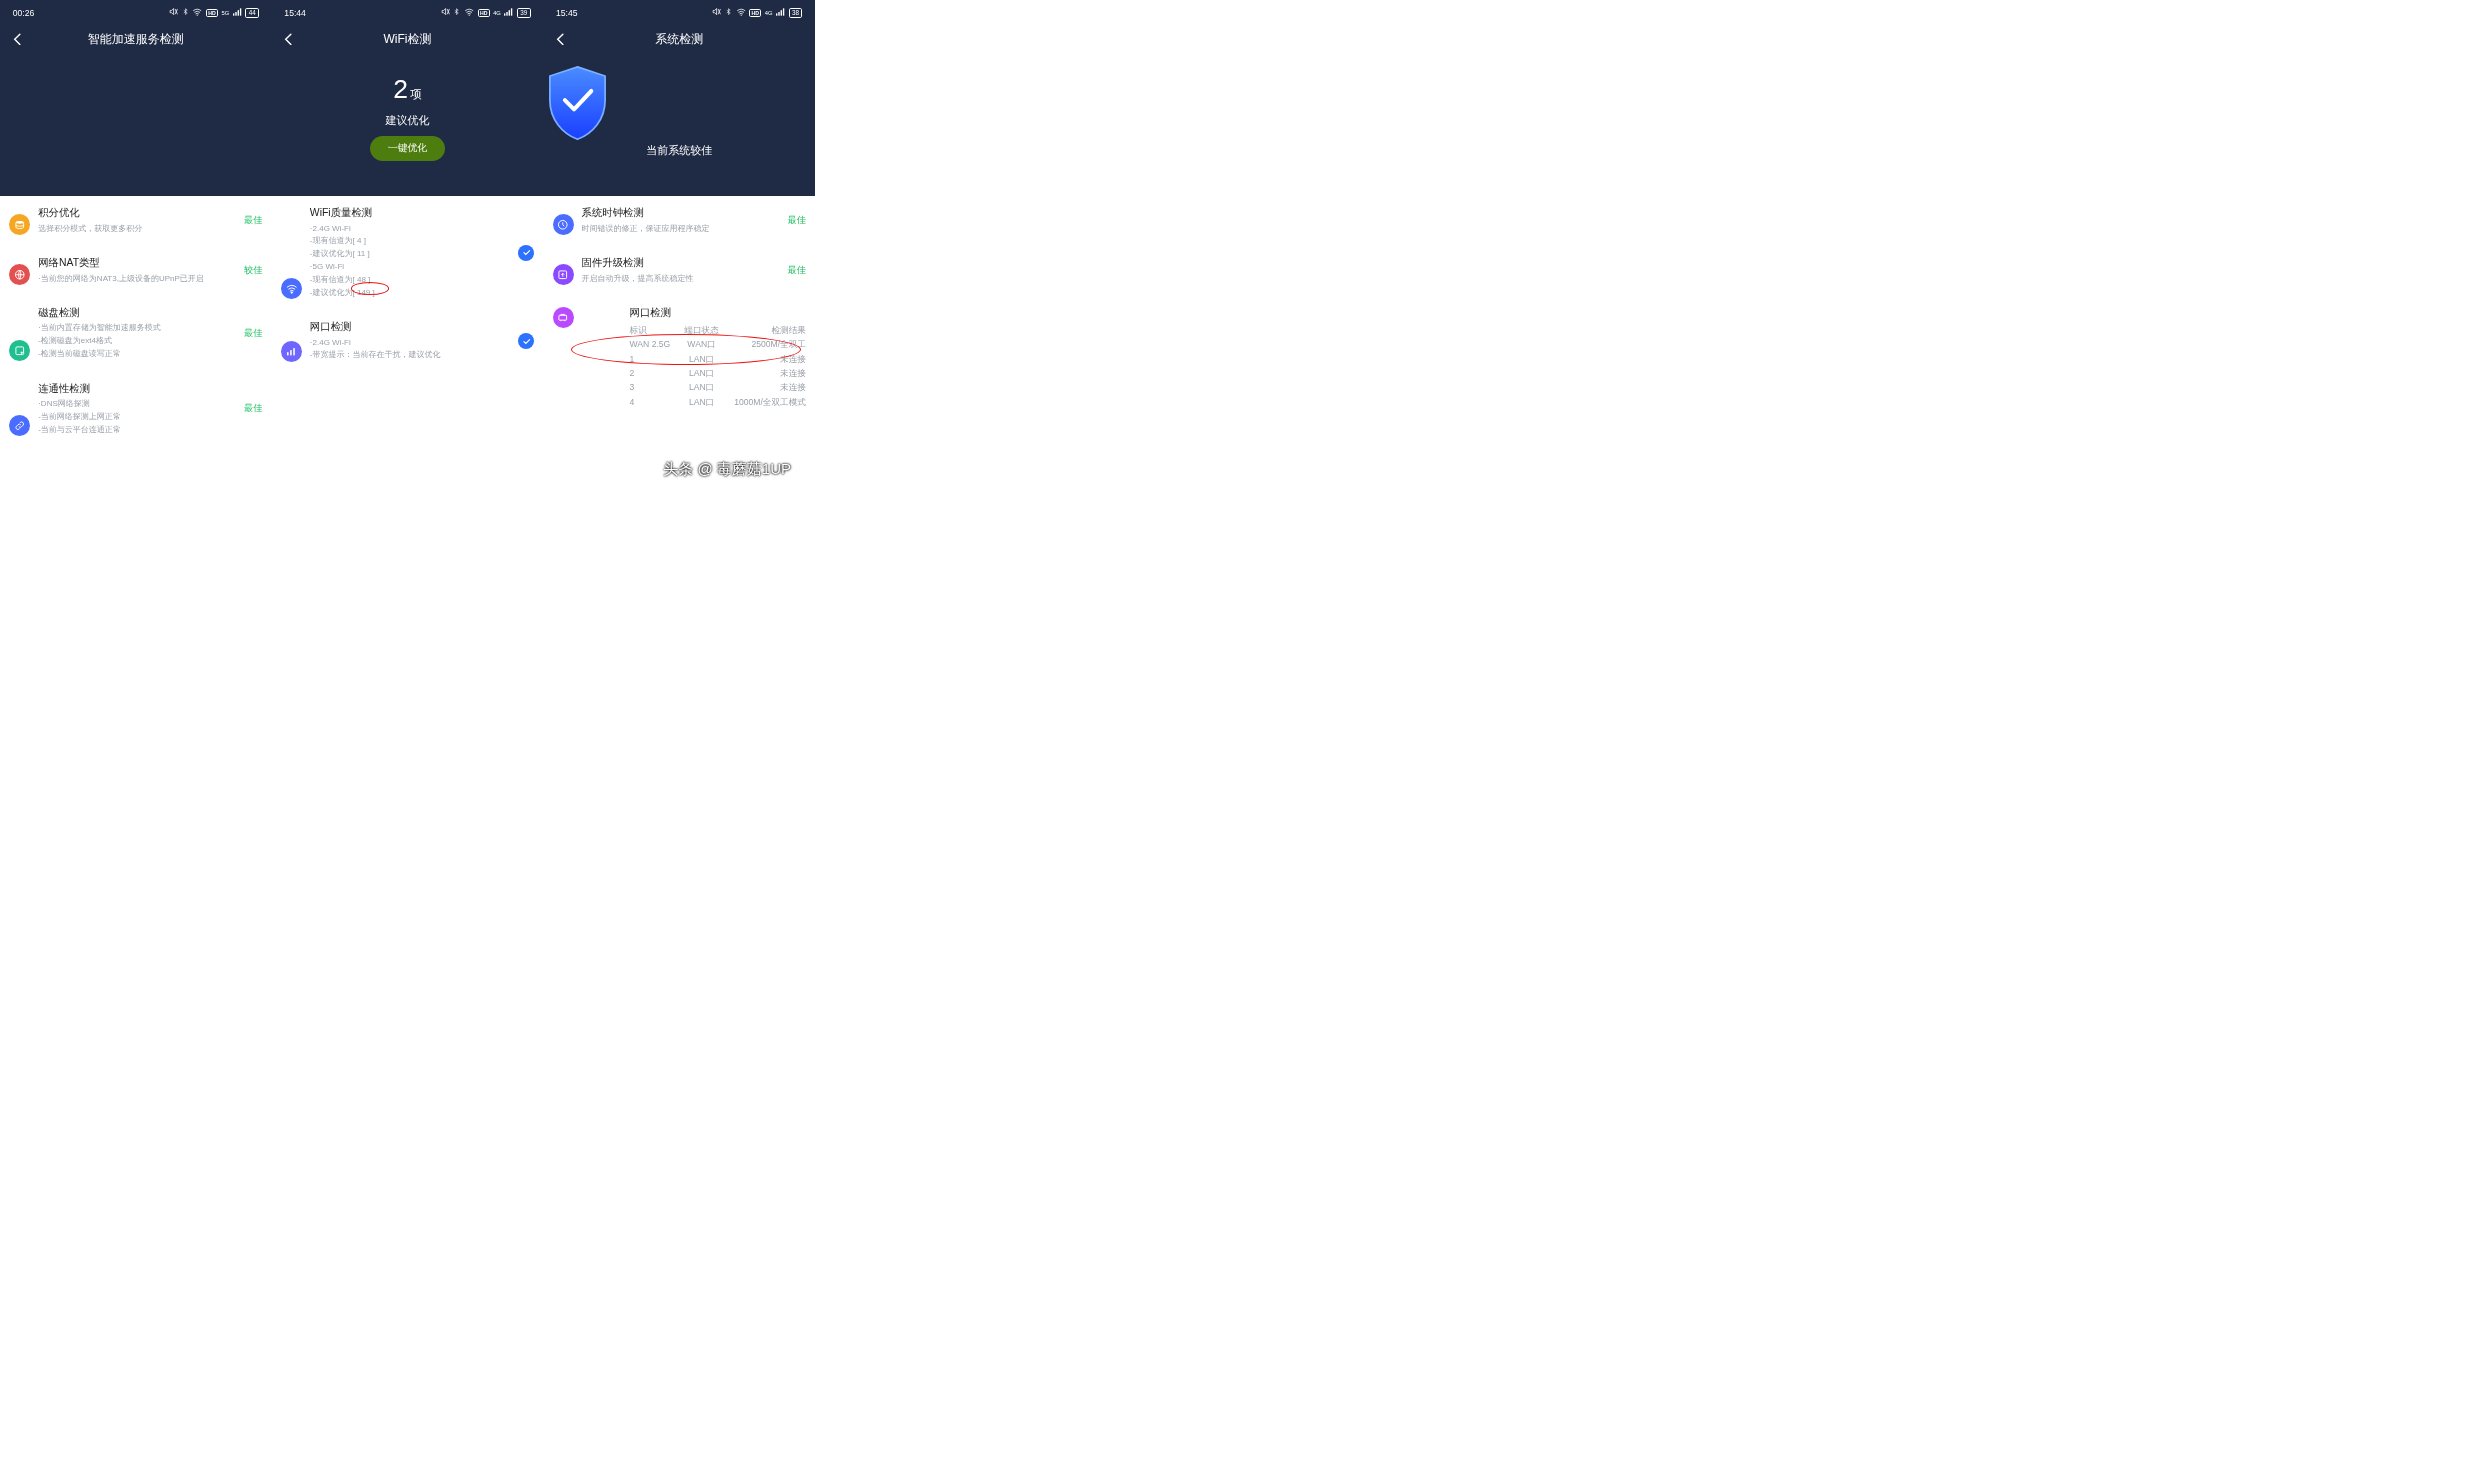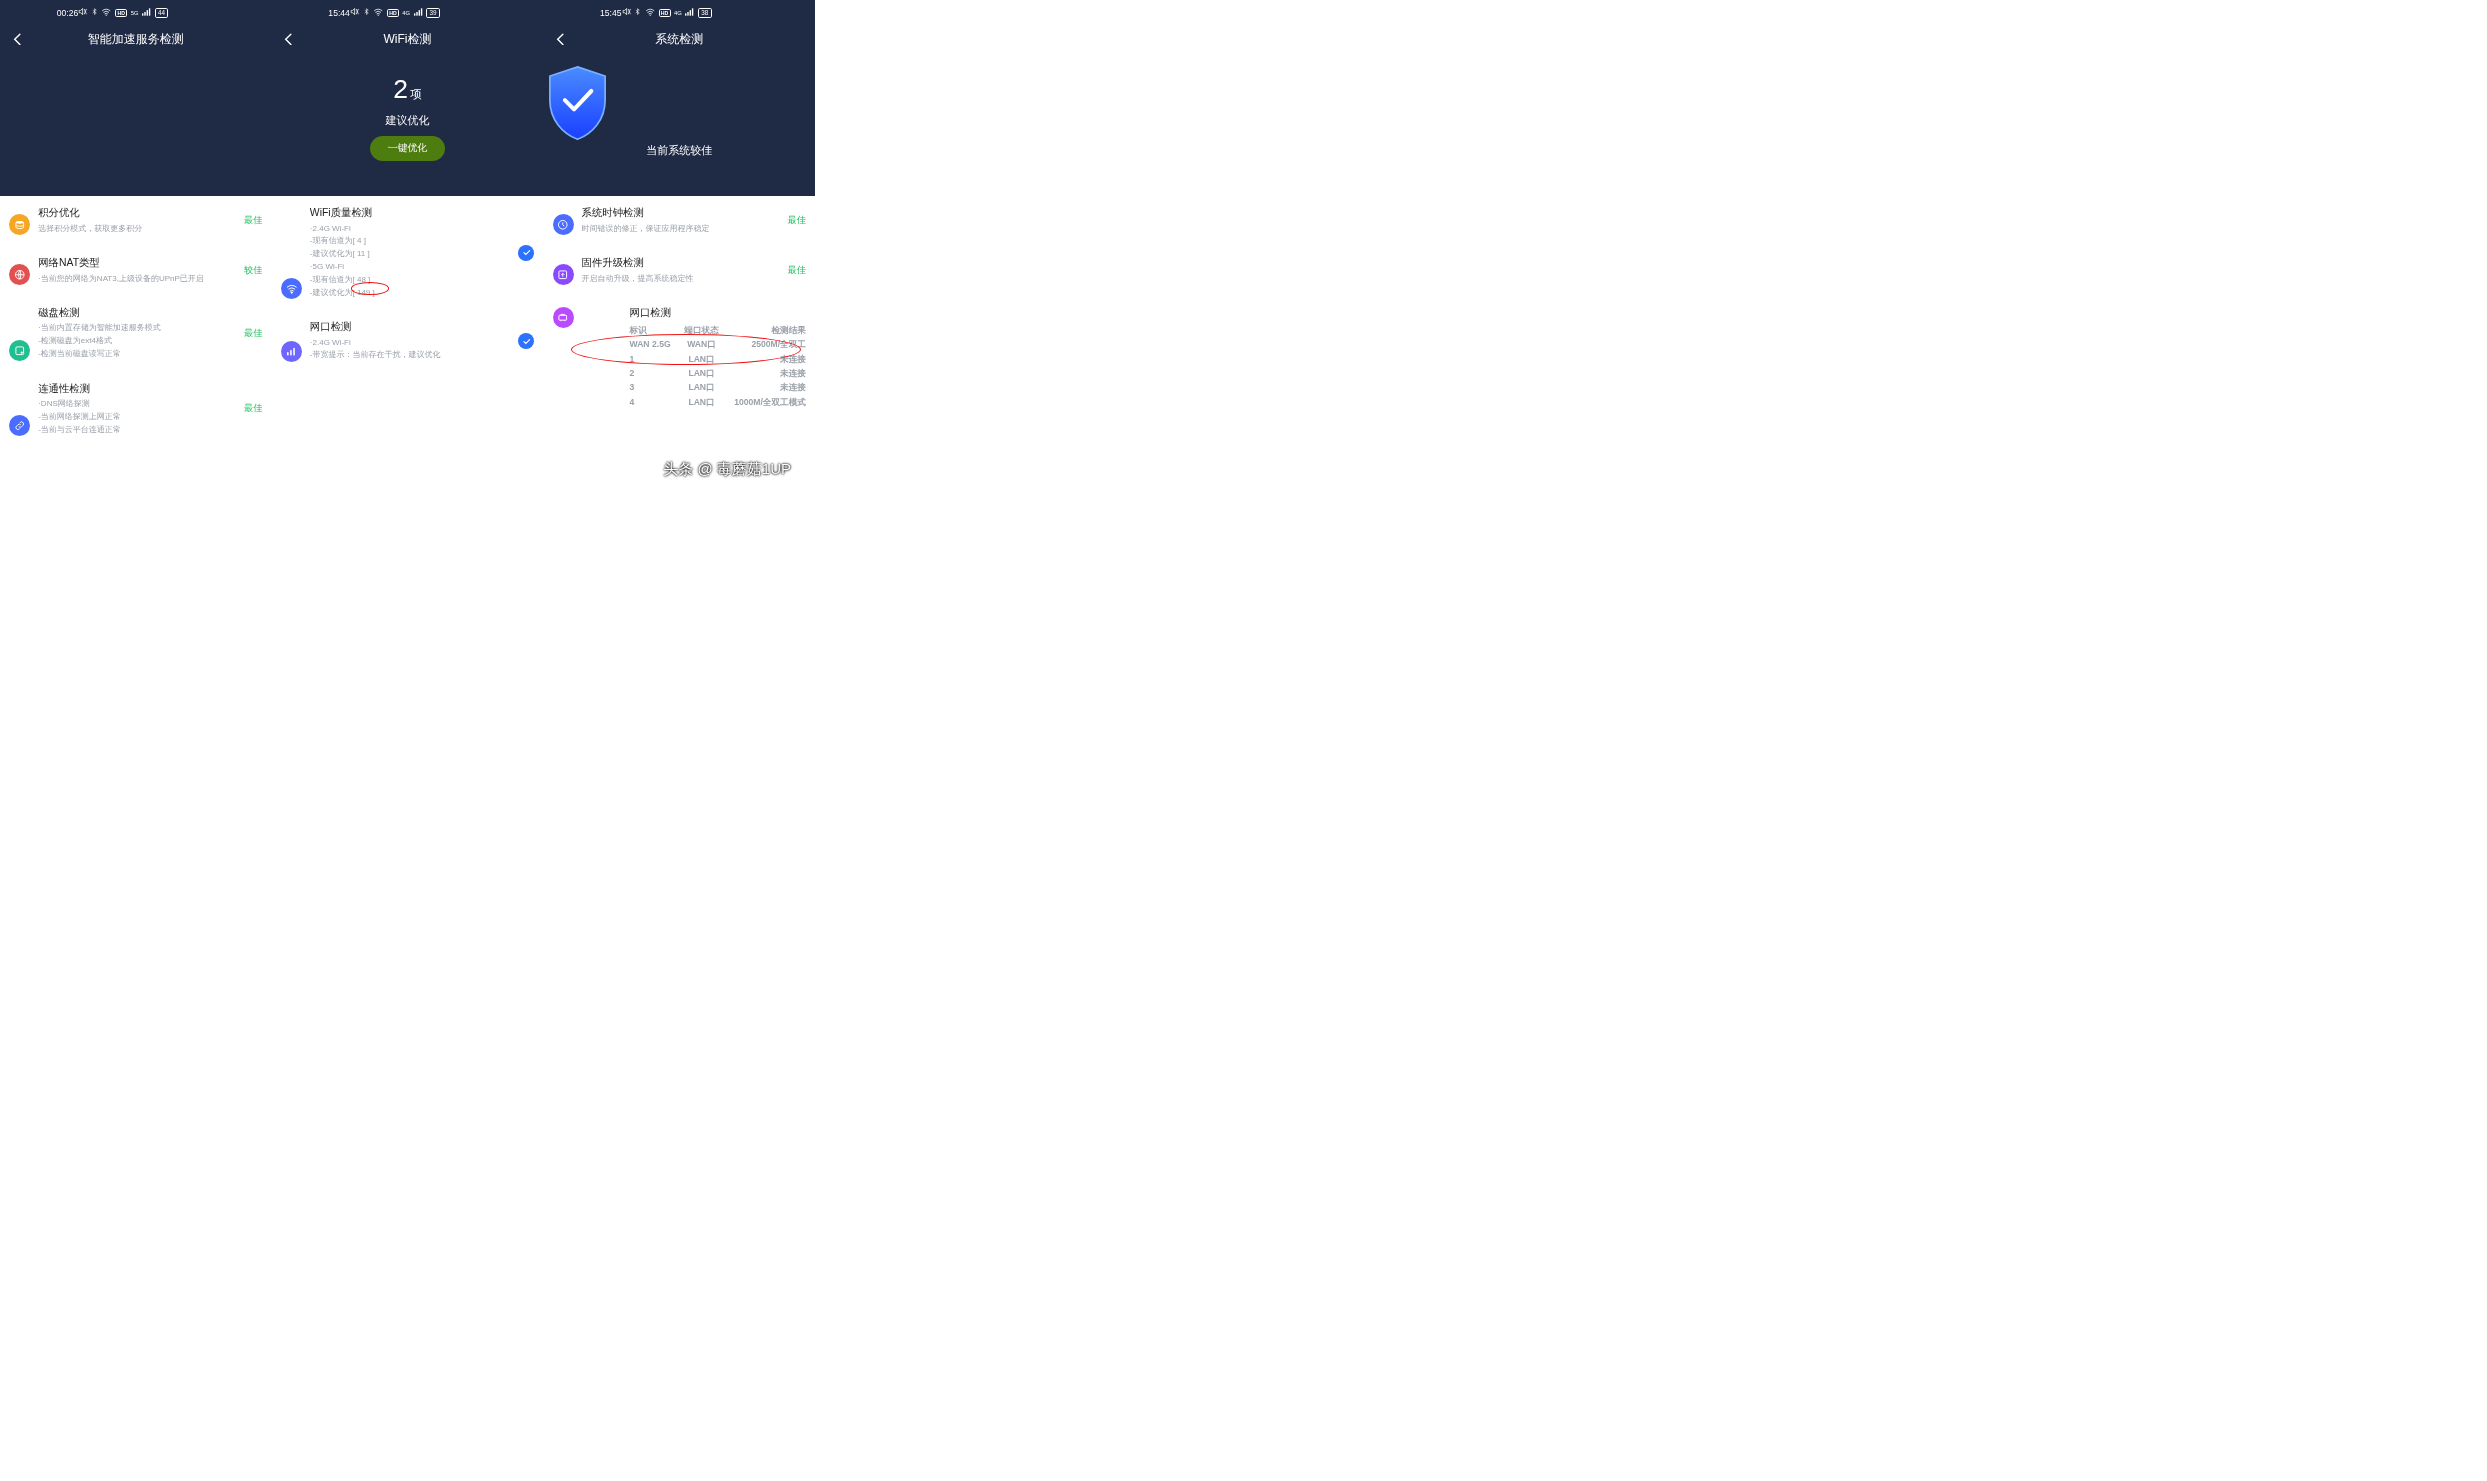--- a/index.html
+++ b/index.html
@@ -19,26 +19,26 @@
     overflow: hidden;
   }
   .header {
     background: #1f2a44;
     color: #fff;
     height: 196px;
     position: relative;
   }
   .status-bar {
     display: flex;
+    justify-content: space-between;
     align-items: center;
     padding: 4.6px 12.7px 0;
     height: 21px;
     font-size: 8.6px;
     color: #fff;
-    margin-left: 44px;
   }
   .status-right { display: flex; align-items: center; gap: 3.5px; }
   .status-right svg { fill: #fff; }
   .nav-row {
     display: flex;
     align-items: center;
     padding: 7px 5.8px;
     position: relative;
   }
   .back-btn {
@@ -109,21 +109,21 @@
     display: flex; align-items: center; justify-content: center;
     align-self: center;
     margin-left: 4.6px;
   }
   .port-table {
     font-size: 8.6px;
     color: #9aa0a9;
     margin-top: 3.5px;
     width: 100%;
   }
-  .port-table .row { display: flex; justify-content: space-between; padding: 1.2px 0; font-weight: bold; }
+  .port-table .row { display: flex; justify-content: space-between; padding: 1.2px 0; }
   .port-table .c1 { width: 46px; }
   .port-table .c2 { width: 52px; text-align: center; }
   .port-table .c3 { flex: 1; text-align: right; }
   .red-circle {
     position: absolute;
     border: 1.7px solid #e11;
     border-radius: 50%;
     pointer-events: none;
   }
   .watermark {

